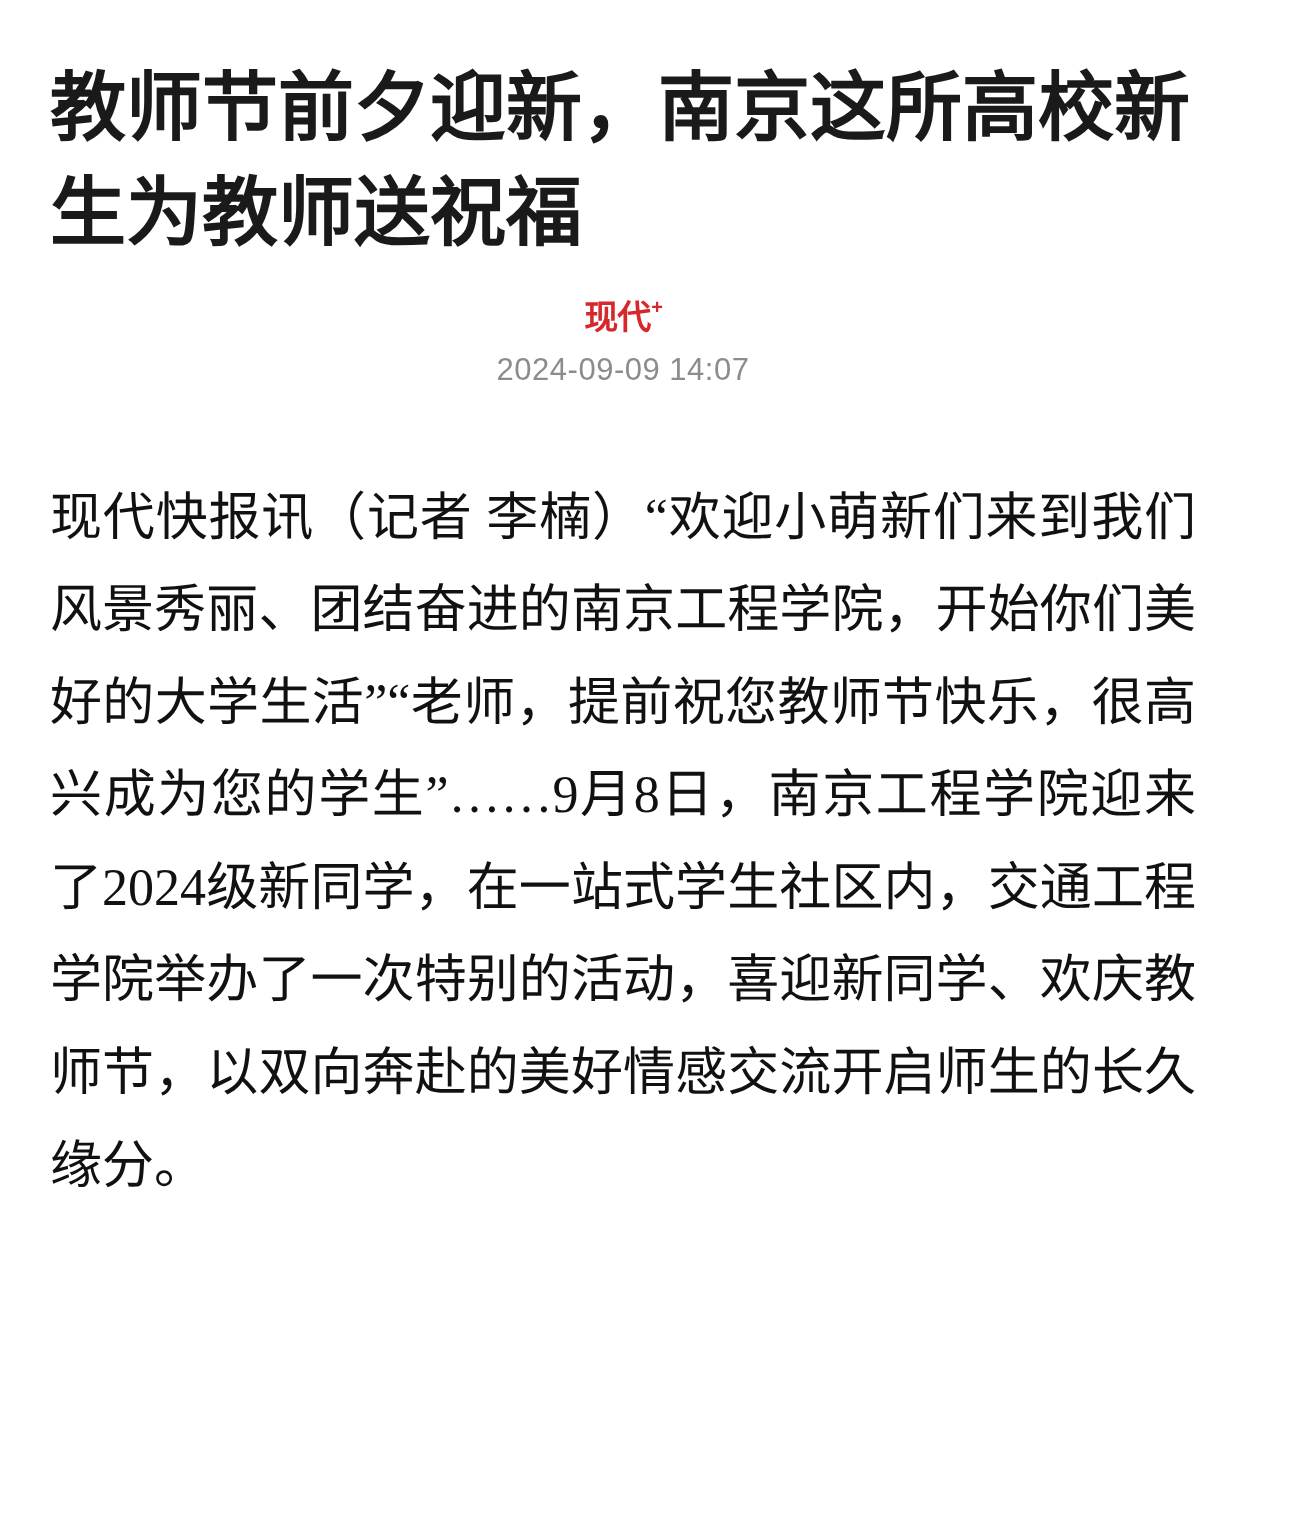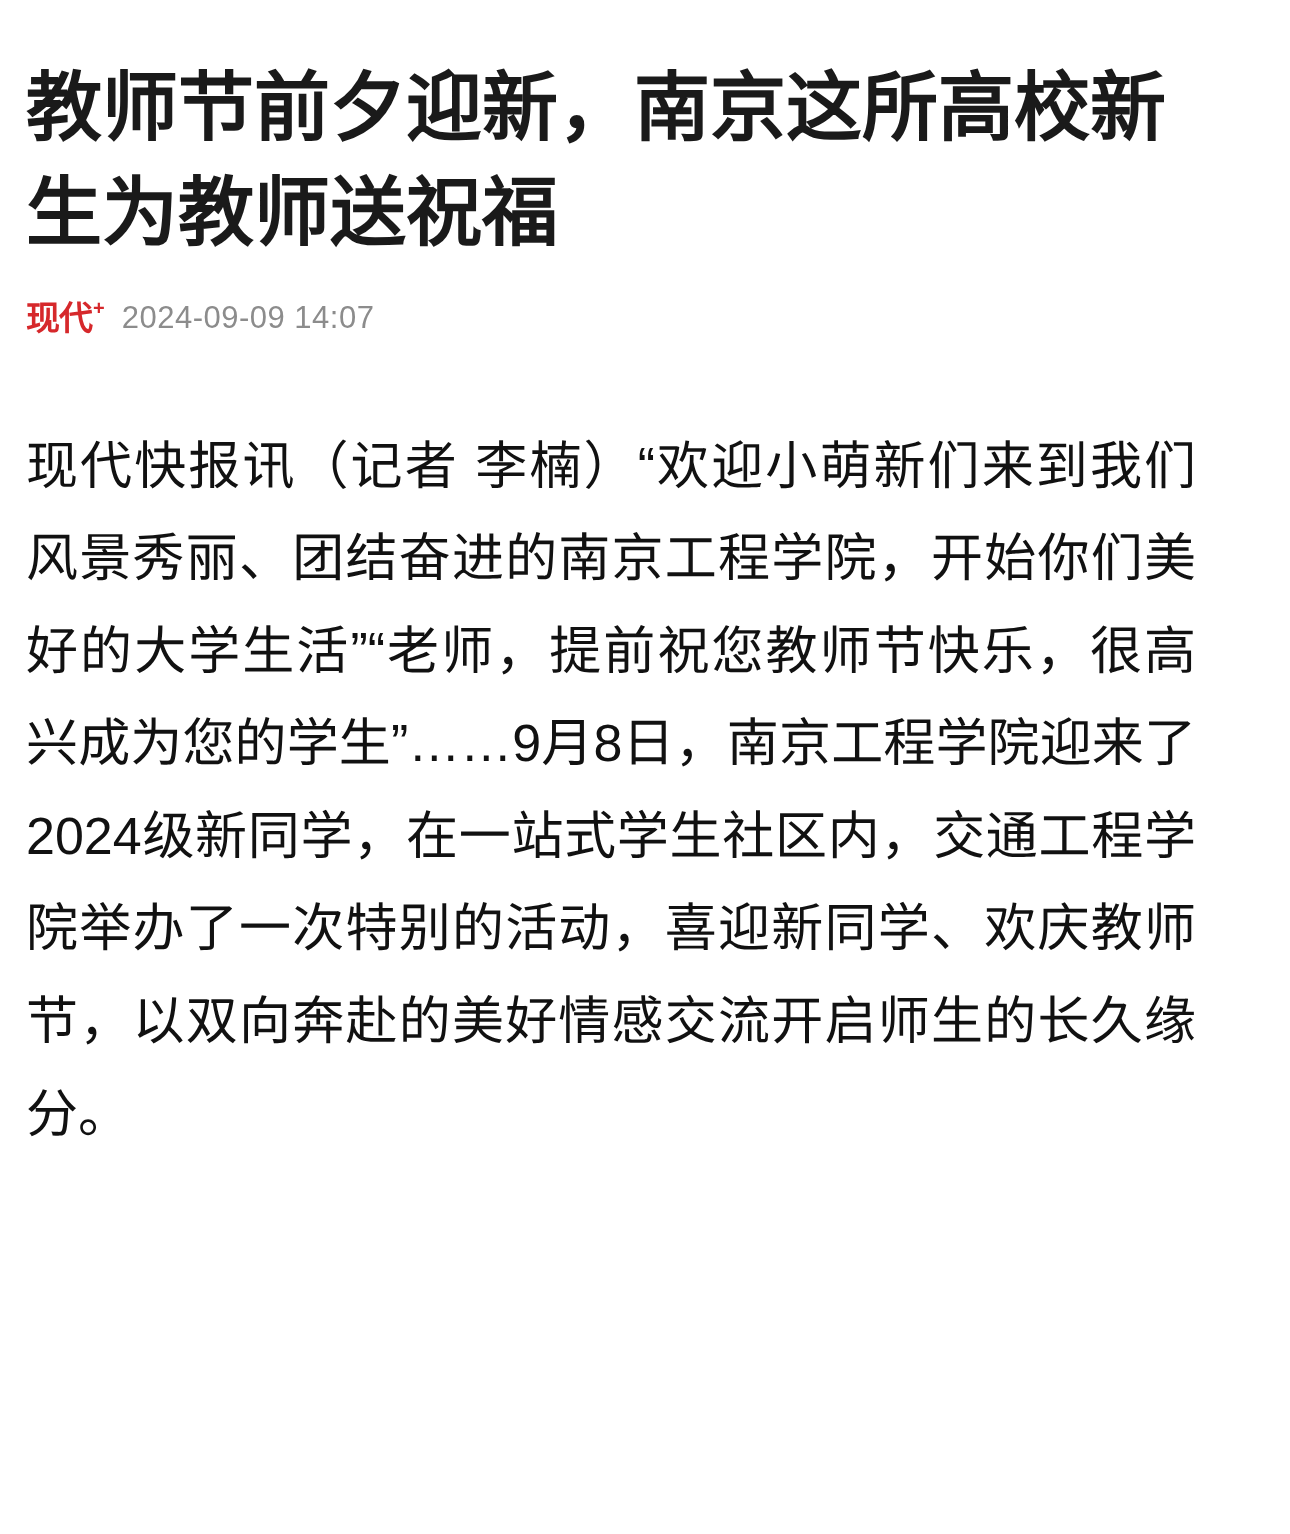--- a/index.html
+++ b/index.html
@@ -10,36 +10,37 @@
   }
   body {
     width: 1290px;
     min-height: 1534px;
     font-family: "Liberation Sans", "DejaVu Sans", sans-serif;
     -webkit-font-smoothing: antialiased;
   }
   .page {
     width: 1246px;
     box-sizing: border-box;
-    padding: 56px 50px 40px 26px;
+    padding: 56px 50px 40px 50px;
   }
   .article-title {
     font-size: 76px;
     line-height: 1.38;
     font-weight: 700;
     color: #1a1a1a;
     letter-spacing: 0px;
     margin: 0 0 34px 0;
     word-break: break-word;
   }
   .meta-row {
     display: flex;
     align-items: center;
     gap: 18px;
     margin: 0 0 84px 0;
+    flex-direction: column;
   }
   .source-logo {
     display: inline-flex;
     align-items: flex-start;
     font-family: "Liberation Serif", "DejaVu Serif", serif;
     font-weight: 700;
     font-size: 34px;
     line-height: 1;
     color: #d6282b;
     letter-spacing: -1px;
@@ -62,20 +63,21 @@
   }
   .article-body {
     font-size: 52px;
     line-height: 1.78;
     color: #111111;
     text-align: justify;
     text-justify: inter-ideograph;
   }
   .article-body p {
     margin: 0 0 34px 0;
+    font-family: Liberation Serif, serif;
   }
   .article-body p:last-child {
     margin-bottom: 0;
   }
 </style>
 </head>
 <body>
 
 <div class="page">
 

